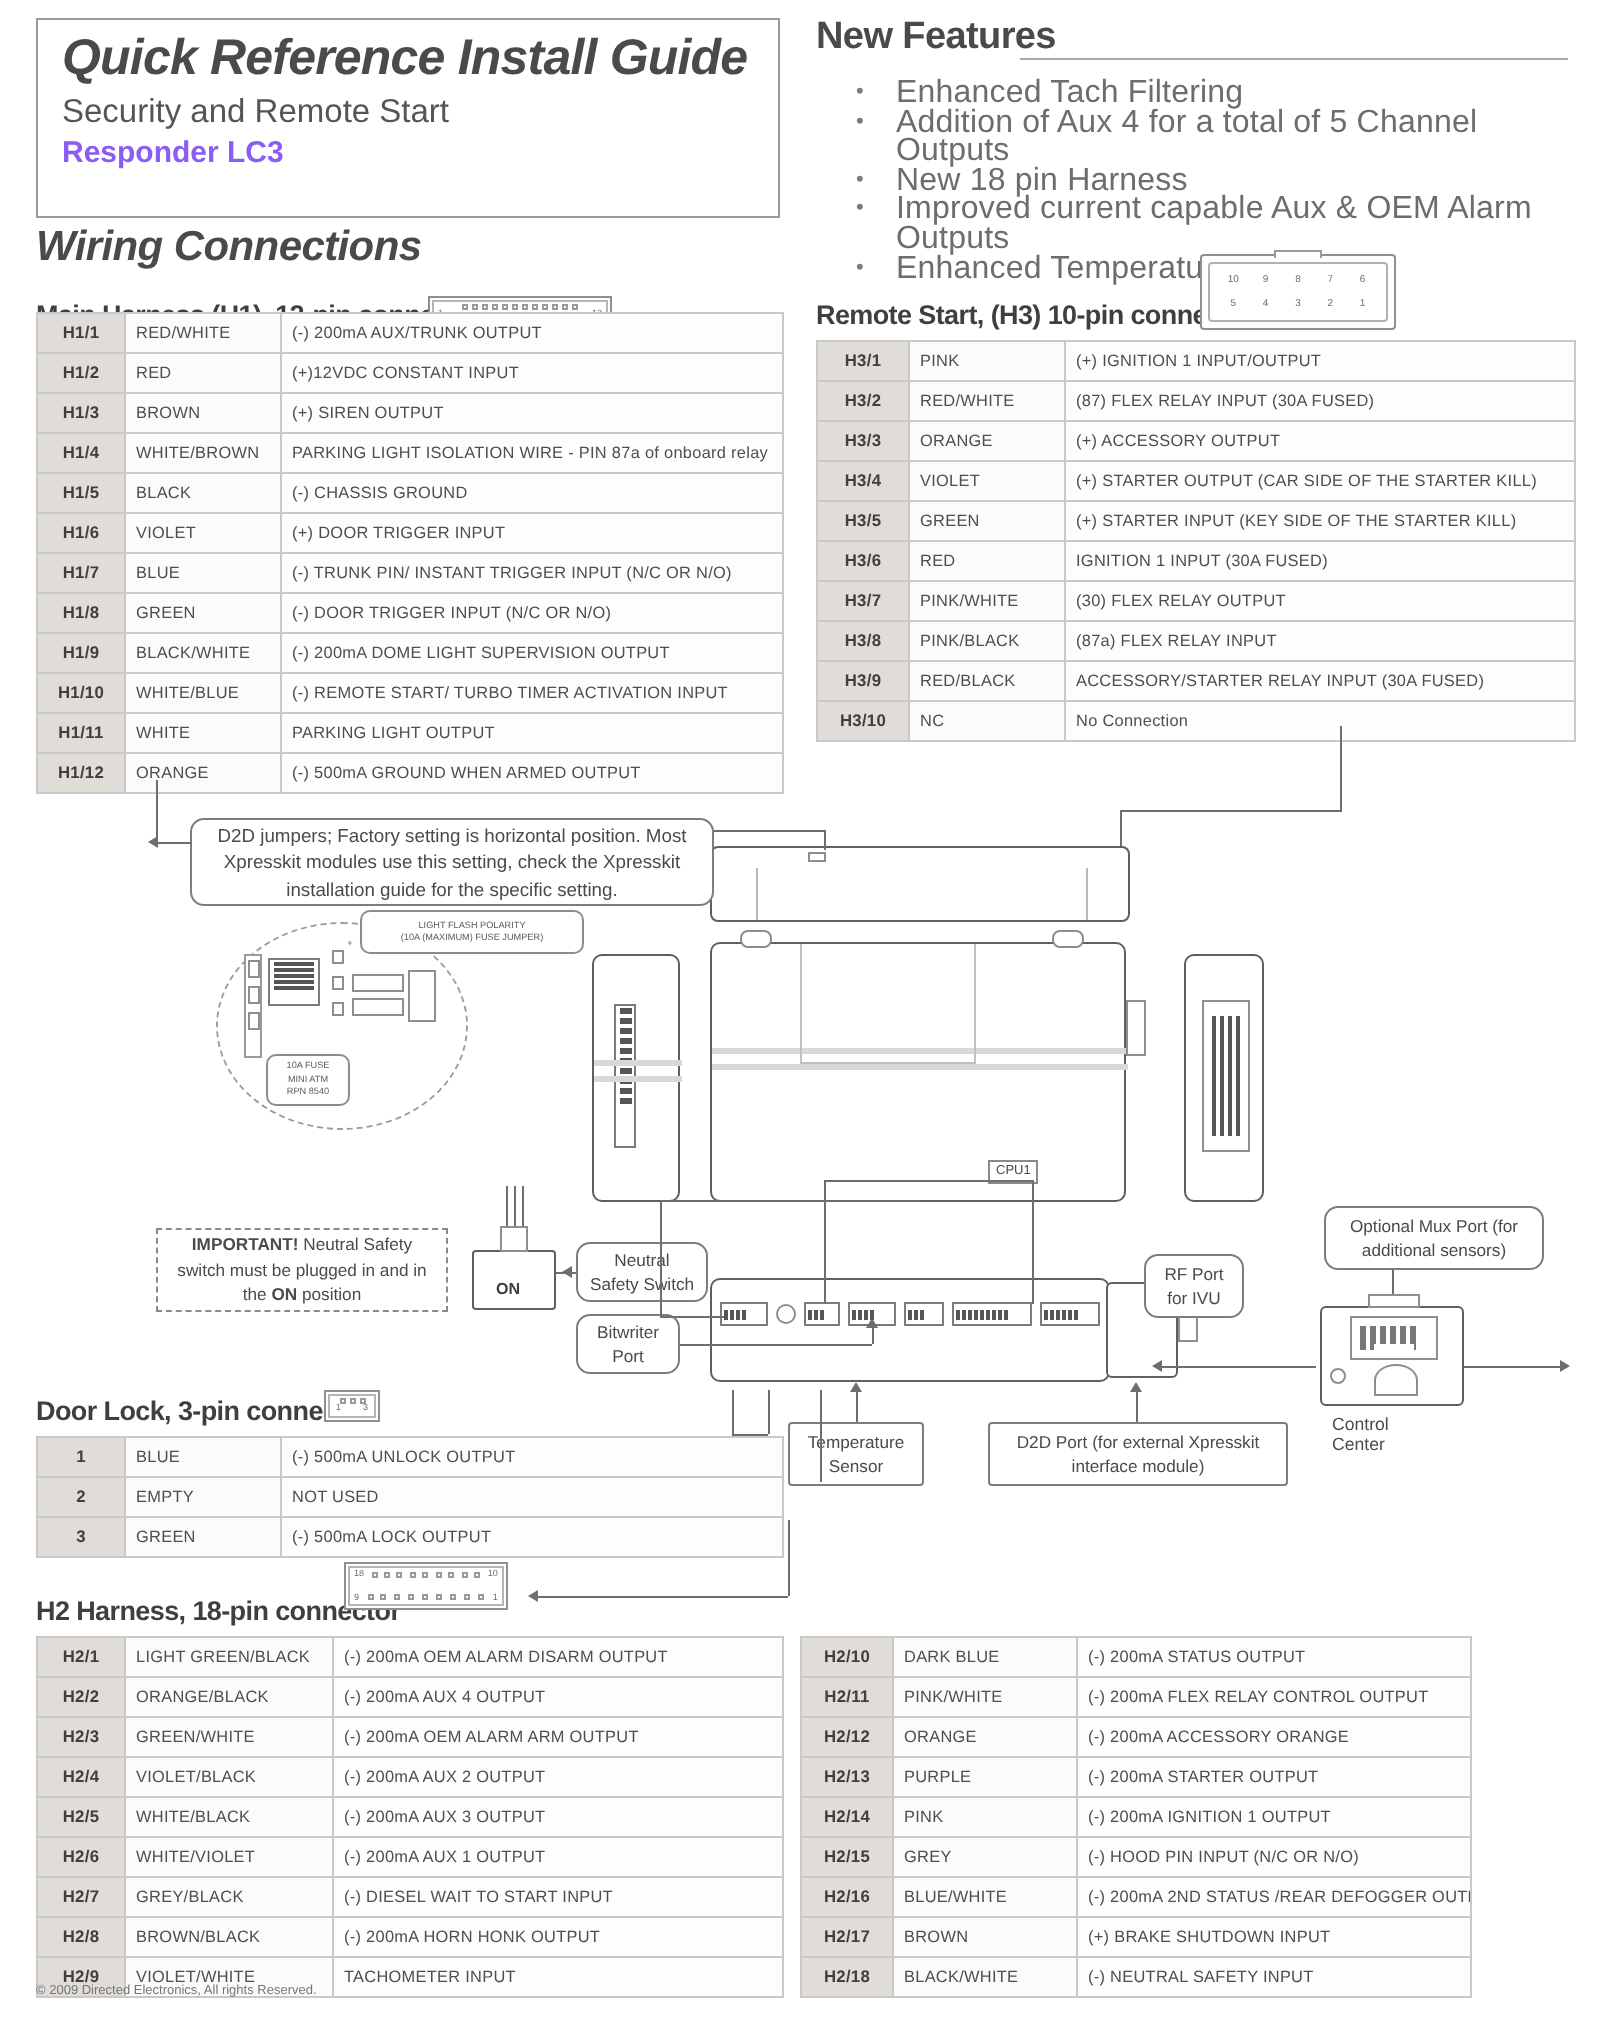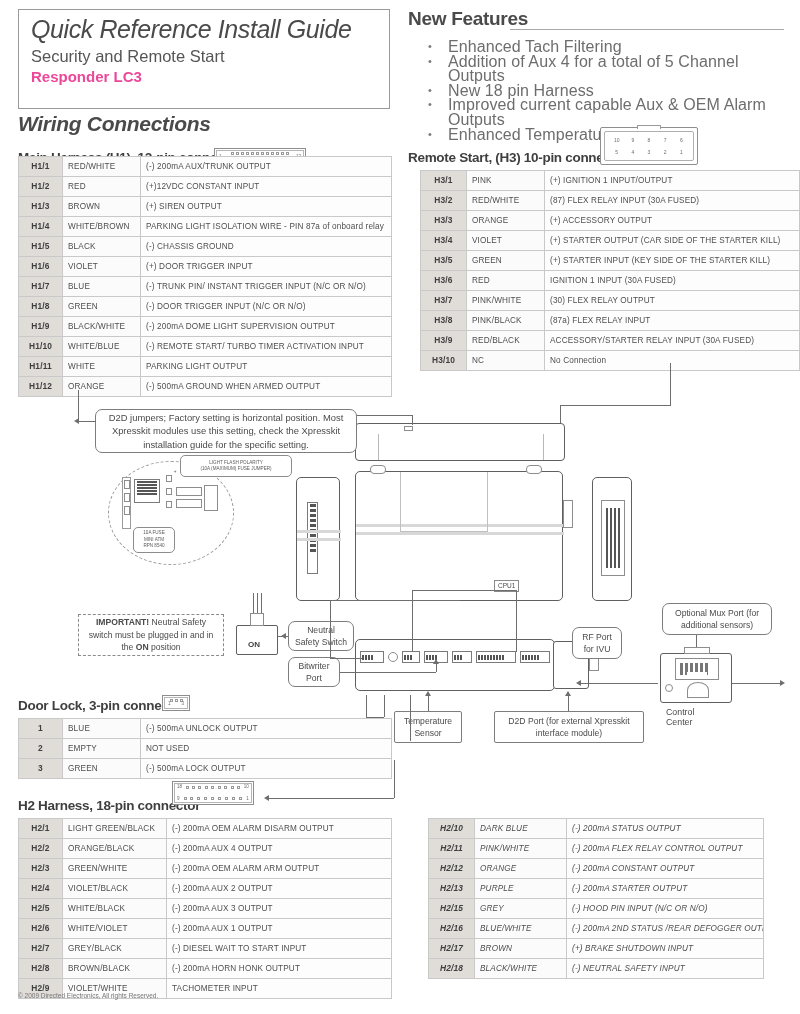--- a/index.html
+++ b/index.html
@@ -16,28 +16,28 @@
   }
   .page { position: relative; width: 800px; height: 1014px; }
 
   
   .title-box {
     position: absolute; left: 18px; top: 9px; width: 372px; height: 100px;
     border: 1px solid #9a9a9a; background: #fff;
     padding: 6px 0 0 12px;
   }
   .title-main {
-    font-size: 25px; font-weight: normal; font-style: italic;
+    font-size: 25px; font-weight: bold; font-style: italic;
     color: #4a4a4a; letter-spacing: -0.4px; line-height: 1.1;
   }
   .title-sub {
     font-size: 16.5px; color: #555; line-height: 1.35; margin-top: 1px;
   }
   .title-model {
-    font-size: 15px; font-weight: bold; color: #ec4899; margin-top: 1px;
+    font-size: 15px; font-weight: bold; color: #8b5cf6; margin-top: 1px;
   }
 
   .features { position: absolute; left: 408px; top: 8px; width: 380px; }
   .features-h {
     font-size: 19px; font-weight: bold; color: #4a4a4a;
     letter-spacing: -0.3px; display: inline-block;
   }
   .features-rule {
     position: absolute; left: 102px; top: 21px; right: 4px;
     border-bottom: 1.5px solid #a8a8a8;
@@ -319,21 +319,21 @@
       </div>
       <div class="r">
         <span class="p">5</span>
         <span class="p">4</span>
         <span class="p">3</span>
         <span class="p">2</span>
         <span class="p">1</span>
       </div>
     </div>
   </div>
-  <table class="wt" id="h3-table" style="left:420px; top:170px; width:380px;">
+  <table class="wt" id="h3-table" style="left:408px; top:170px; width:380px;">
     <colgroup>
         <col style="width:46px">
         <col style="width:78px">
         <col>
       </colgroup>
     <tbody>
         <tr>
           <td class="pin">H3/1</td>
           <td class="wire">PINK</td>
           <td class="fn">(+) IGNITION 1 INPUT/OUTPUT</td>
@@ -714,48 +714,53 @@
           <td class="fn">(-) 200mA HORN HONK OUTPUT</td>
         </tr>
         <tr>
           <td class="pin">H2/9</td>
           <td class="wire">VIOLET/WHITE</td>
           <td class="fn">TACHOMETER INPUT</td>
         </tr>
       </tbody>
   </table>
 
-  <table class="wt" id="h2r-table" style="left:428px; top:818px; width:336px;font-style:italic;">
+  <table class="wt" id="h2r-table" style="left:400px; top:818px; width:336px;">
     <colgroup>
         <col style="width:46px">
         <col style="width:92px">
         <col>
       </colgroup>
     <tbody>
         <tr>
           <td class="pin">H2/10</td>
           <td class="wire">DARK BLUE</td>
           <td class="fn">(-) 200mA STATUS OUTPUT</td>
         </tr>
         <tr>
           <td class="pin">H2/11</td>
           <td class="wire">PINK/WHITE</td>
           <td class="fn">(-) 200mA FLEX RELAY CONTROL OUTPUT</td>
         </tr>
         <tr>
           <td class="pin">H2/12</td>
           <td class="wire">ORANGE</td>
-          <td class="fn">(-) 200mA CONSTANT OUTPUT</td>
+          <td class="fn">(-) 200mA ACCESSORY ORANGE</td>
         </tr>
         <tr>
           <td class="pin">H2/13</td>
           <td class="wire">PURPLE</td>
           <td class="fn">(-) 200mA STARTER OUTPUT</td>
         </tr>
         <tr>
+          <td class="pin">H2/14</td>
+          <td class="wire">PINK</td>
+          <td class="fn">(-) 200mA IGNITION 1 OUTPUT</td>
+        </tr>
+        <tr>
           <td class="pin">H2/15</td>
           <td class="wire">GREY</td>
           <td class="fn">(-) HOOD PIN INPUT (N/C OR N/O)</td>
         </tr>
         <tr>
           <td class="pin">H2/16</td>
           <td class="wire">BLUE/WHITE</td>
           <td class="fn">(-) 200mA 2ND STATUS /REAR DEFOGGER OUTPUT</td>
         </tr>
         <tr>

